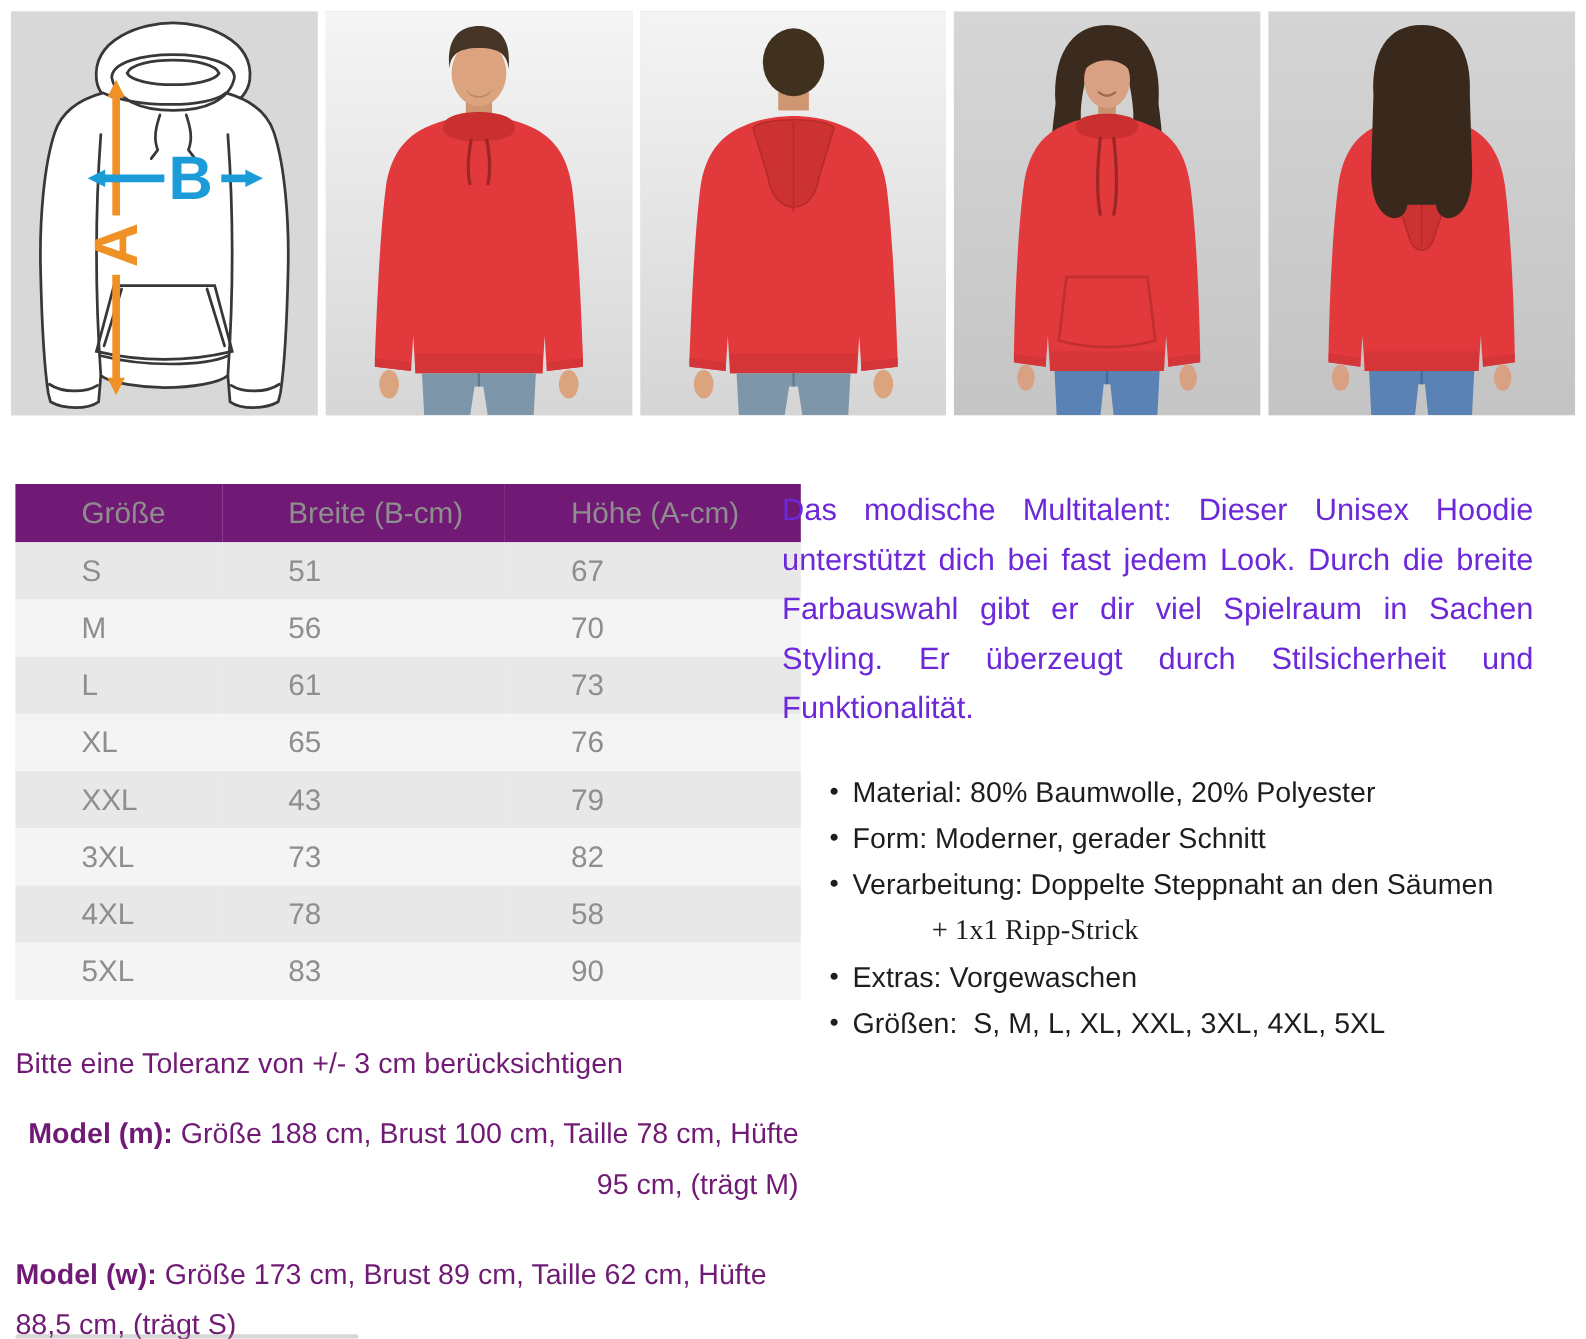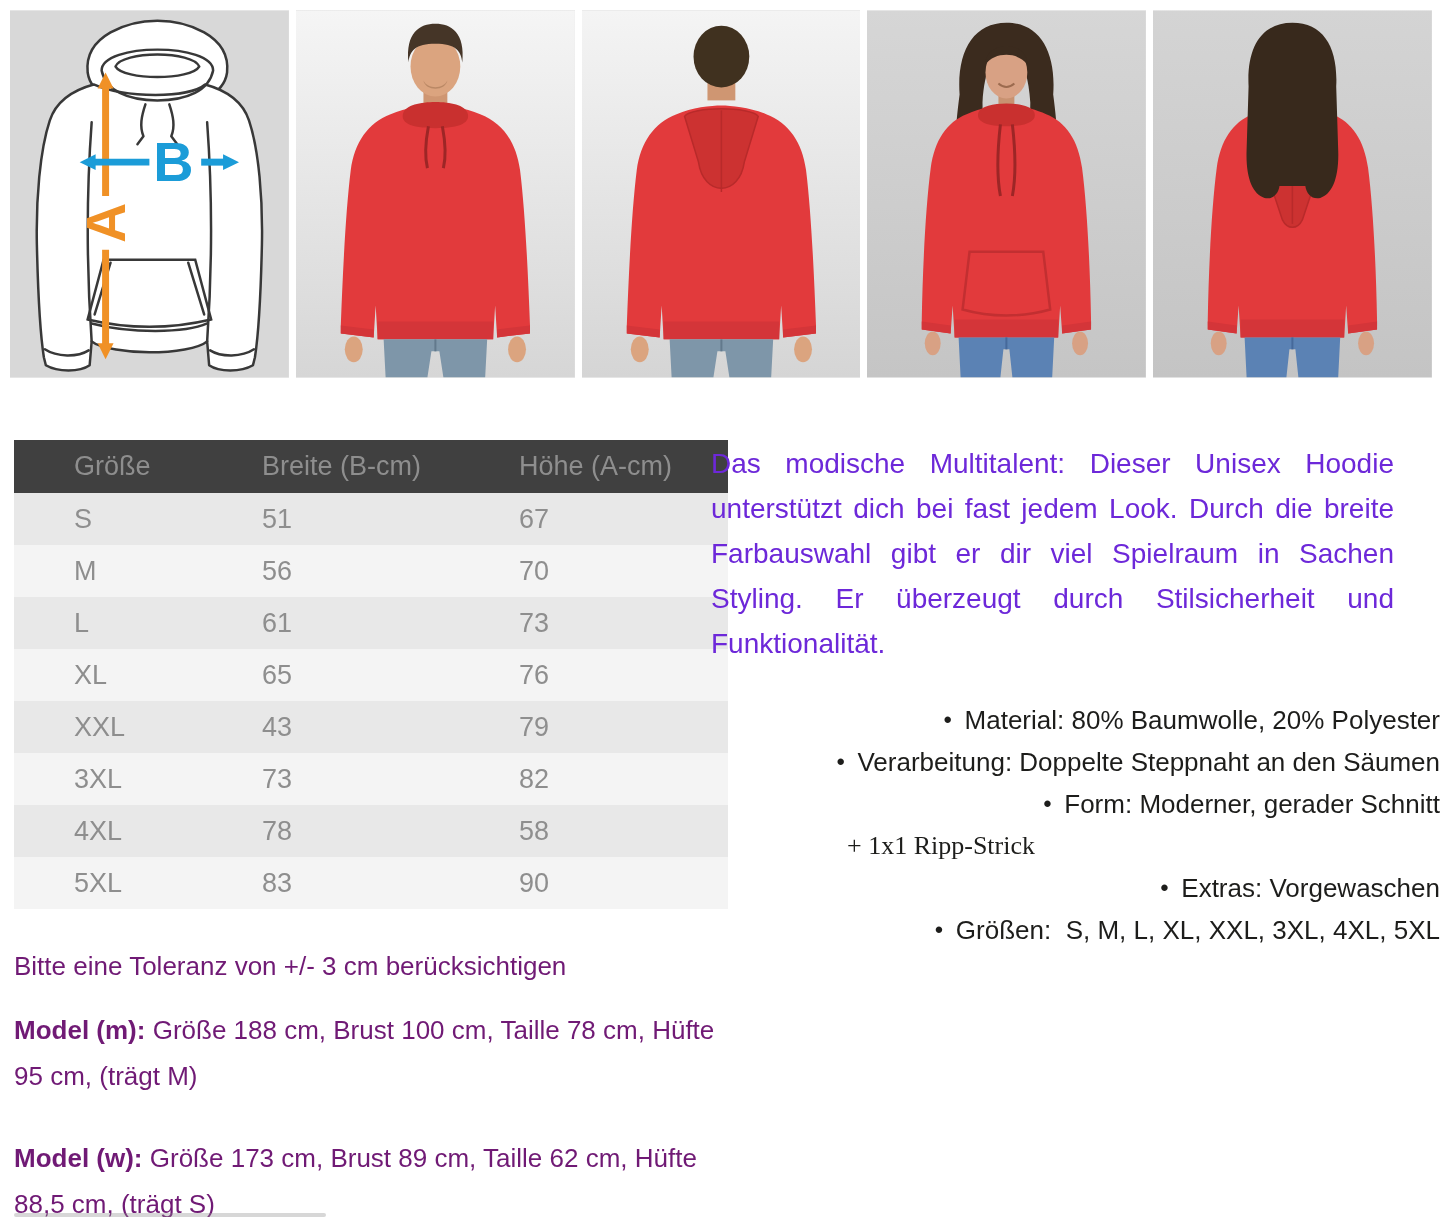--- a/index.html
+++ b/index.html
@@ -20,37 +20,37 @@
     border-collapse:collapse;table-layout:fixed;
     font-size:27px;color:#8e8e8e;
   }
   .size-table th,.size-table td{
     font-weight:normal;text-align:left;padding:0 0 0 60px;height:52px;
   }
   .size-table th{height:53px;}
   .col-size{width:188px;}
   .col-breite{width:257px;}
   .col-hoehe{width:269px;}
-  .row-head{background:#404040;}
+  .row-head{background:#701a75;}
   .row-odd{background:#e8e8e8;}
   .row-even{background:#f4f4f4;}
   
   .note{position:absolute;left:14px;width:712px;font-size:26px;line-height:46px;color:#701a75;}
   .tolerance{top:943px;}
-  .model-m{top:1007px;}
+  .model-m{top:1007px;text-align:right;}
   .model-w{top:1135px;}
   .note .b{font-weight:bold;}
   .bottom-crop{position:absolute;left:14px;top:1213px;width:312px;height:4px;background:#8d8d8d;opacity:.35;border-radius:2px;}
   
   .description{
     position:absolute;left:711px;top:441px;width:683px;
     font-size:28px;line-height:45px;text-align:justify;color:#6d28d9;
   }
   .bullets{position:absolute;left:746px;top:699px;width:694px;font-size:26px;line-height:42px;color:#1d1d1b;}
-  .bullet{display:flex;padding-left:8px;justify-content:flex-end;}
+  .bullet{display:flex;padding-left:8px;}
   .bullet::before{content:"\2022";width:21px;flex:none;font-size:24px;}
   .bullet-sub{padding-left:101px;font-family:Liberation Serif, serif;}
 </style>
 </head>
 <body>
 
 <div class="gallery">
 
   <div class="panel">
     <svg viewBox="0 0 280 368">
@@ -264,25 +264,25 @@
 
 <div class="bottom-crop"></div>
 
 <div class="description">Das modische Multitalent: Dieser Unisex Hoodie unterstützt dich bei fast jedem Look. Durch die breite Farbauswahl gibt er dir viel Spielraum in Sachen Styling. Er überzeugt durch Stilsicherheit und Funktionalität.</div>
 
 <div class="bullets">
   <div class="bullet">
     <span>Material: 80% Baumwolle, 20% Polyester</span>
   </div>
   <div class="bullet">
+    <span>Form: Moderner, gerader Schnitt</span>
+  </div>
+  <div class="bullet">
     <span>Verarbeitung: Doppelte Steppnaht an den Säumen</span>
   </div>
-  <div class="bullet">
-    <span>Form: Moderner, gerader Schnitt</span>
-  </div>
   <div class="bullet-sub">+ 1x1 Ripp-Strick</div>
   <div class="bullet">
     <span>Extras: Vorgewaschen</span>
   </div>
   <div class="bullet">
     <span>Größen:&nbsp; S, M, L, XL, XXL, 3XL, 4XL, 5XL</span>
   </div>
 </div>
 
 </body></html>

